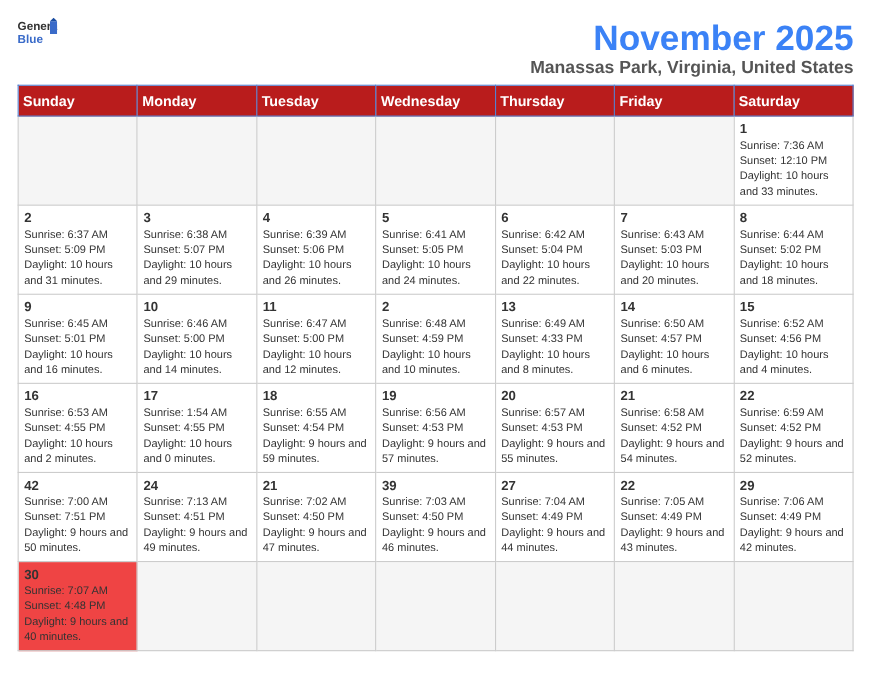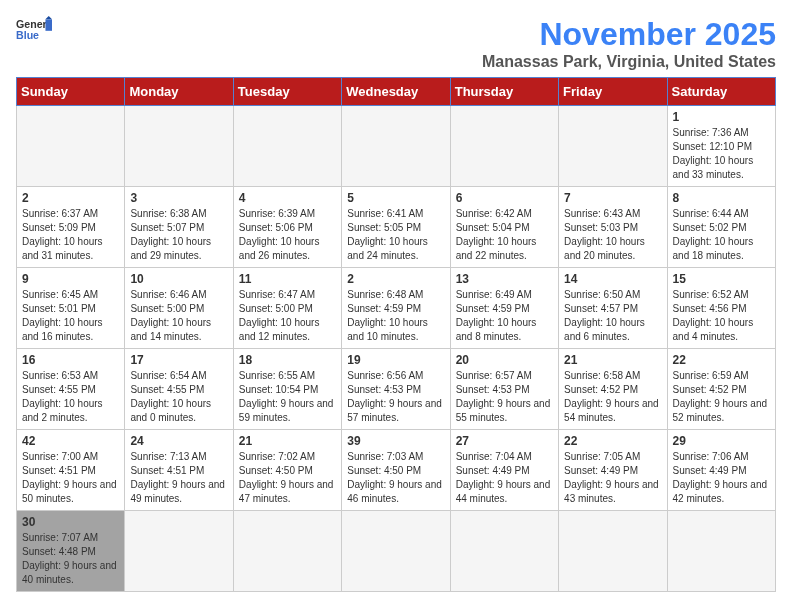--- a/index.html
+++ b/index.html
@@ -73,21 +73,21 @@
     }
     .day-info {
       font-size: 10px;
       line-height: 1.4;
       color: #333;
     }
     .last-row td {
       background: #f5f5f5;
     }
     .last-row td.has-data {
-      background: #a3a3a3;
+      background: #ef4444;
       margin-top: 24px;
     }
   </style>
 </head>
 <body>
 
 <div class="header-area">
   <div class="logo">
     <svg class="logo-icon" viewBox="0 0 44 34" xmlns="http://www.w3.org/2000/svg">
       <text x="0" y="14" font-size="13" font-family="Arial" font-weight="bold" fill="#333">General</text>
@@ -194,21 +194,21 @@
         </td>
         <td>
           <span class="day-number">2</span>
           <div class="day-info">Sunrise: 6:48 AM
 Sunset: 4:59 PM
 Daylight: 10 hours and 10 minutes.</div>
         </td>
         <td>
           <span class="day-number">13</span>
           <div class="day-info">Sunrise: 6:49 AM
-Sunset: 4:59 PM
+Sunset: 4:33 PM
 Daylight: 10 hours and 8 minutes.</div>
         </td>
         <td>
           <span class="day-number">14</span>
           <div class="day-info">Sunrise: 6:50 AM
 Sunset: 4:57 PM
 Daylight: 10 hours and 6 minutes.</div>
         </td>
         <td>
           <span class="day-number">15</span>
@@ -219,28 +219,28 @@
       </tr>
       <tr>
         <td>
           <span class="day-number">16</span>
           <div class="day-info">Sunrise: 6:53 AM
 Sunset: 4:55 PM
 Daylight: 10 hours and 2 minutes.</div>
         </td>
         <td>
           <span class="day-number">17</span>
-          <div class="day-info">Sunrise: 6:54 AM
+          <div class="day-info">Sunrise: 1:54 AM
 Sunset: 4:55 PM
 Daylight: 10 hours and 0 minutes.</div>
         </td>
         <td>
           <span class="day-number">18</span>
           <div class="day-info">Sunrise: 6:55 AM
-Sunset: 10:54 PM
+Sunset: 4:54 PM
 Daylight: 9 hours and 59 minutes.</div>
         </td>
         <td>
           <span class="day-number">19</span>
           <div class="day-info">Sunrise: 6:56 AM
 Sunset: 4:53 PM
 Daylight: 9 hours and 57 minutes.</div>
         </td>
         <td>
           <span class="day-number">20</span>
@@ -258,21 +258,21 @@
           <span class="day-number">22</span>
           <div class="day-info">Sunrise: 6:59 AM
 Sunset: 4:52 PM
 Daylight: 9 hours and 52 minutes.</div>
         </td>
       </tr>
       <tr>
         <td>
           <span class="day-number">42</span>
           <div class="day-info">Sunrise: 7:00 AM
-Sunset: 4:51 PM
+Sunset: 7:51 PM
 Daylight: 9 hours and 50 minutes.</div>
         </td>
         <td>
           <span class="day-number">24</span>
           <div class="day-info">Sunrise: 7:13 AM
 Sunset: 4:51 PM
 Daylight: 9 hours and 49 minutes.</div>
         </td>
         <td>
           <span class="day-number">21</span>

